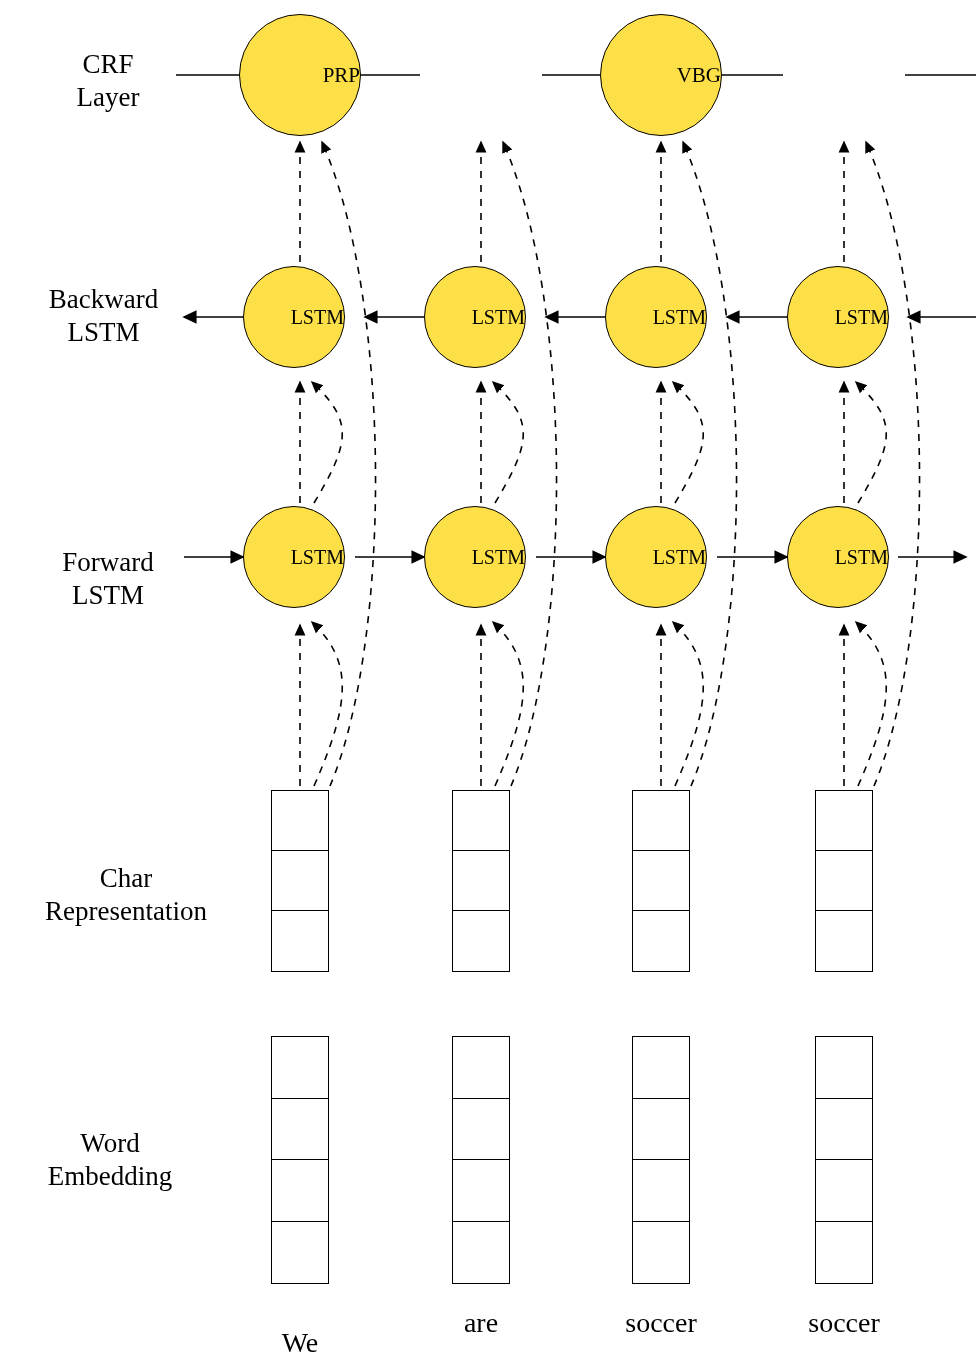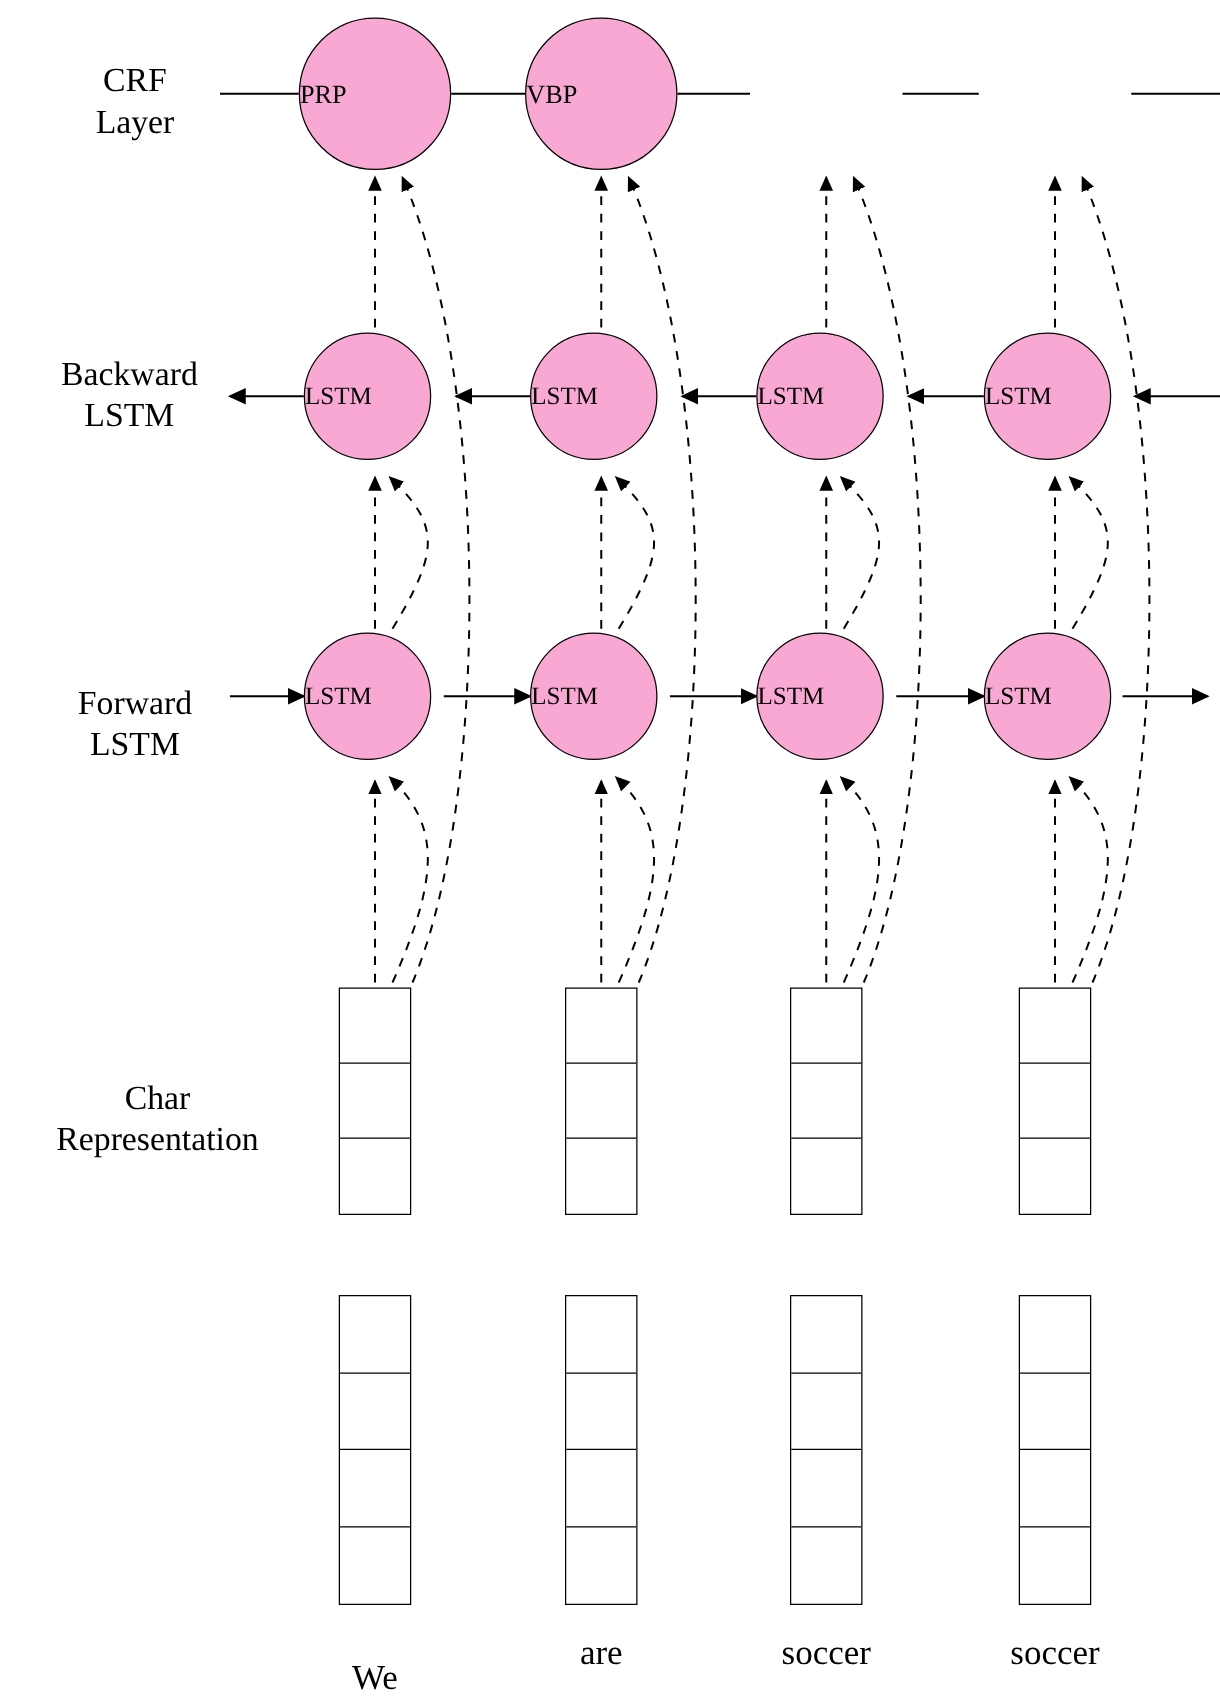--- a/index.html
+++ b/index.html
@@ -1,19 +1,19 @@
 <!DOCTYPE html>
 <html><head>
 <meta charset="utf-8">
 <style>
   html,body{margin:0;padding:0;background:#ffffff;}
   body{width:976px;height:1360px;position:relative;font-family:"Liberation Serif",serif;color:#111;overflow:hidden;}
   #diagram{position:absolute;inset:0;font-family:Liberation Serif, serif;}
   .layer-label{position:absolute;text-align:center;font-size:27px;line-height:1.22;color:#000;white-space:pre-line;}
-  .node{position:absolute;border:1.6px solid #000;border-radius:50%;background:#f9a8d4;display:flex;align-items:center;justify-content:flex-start;font-size:20px;color:#000;box-sizing:border-box;}
+  .node{position:absolute;border:1.6px solid #000;border-radius:50%;background:#fde047;display:flex;align-items:center;justify-content:flex-end;font-size:20px;color:#000;box-sizing:border-box;}
   .node.crf{font-size:21px;}
   .vecbox{position:absolute;border:1.4px solid #000;background:#fff;box-sizing:border-box;}
   .vecbox .cell{border-bottom:1.4px solid #000;box-sizing:border-box;width:100%;}
   .vecbox .cell:last-child{border-bottom:none;}
   .word{position:absolute;text-align:center;font-size:28px;color:#000;}
   svg.wires{position:absolute;inset:0;width:976px;height:1360px;}
 </style>
 </head>
 <body>
 
@@ -83,26 +83,28 @@
   </svg>
 
   <div class="layer-label" style="left:18px;top:48px;width:180px;">CRF
 Layer</div>
   <div class="layer-label" style="left:6px;top:283px;width:195px;">Backward
 LSTM</div>
   <div class="layer-label" style="left:18px;top:546px;width:180px;">Forward
 LSTM</div>
   <div class="layer-label" style="left:16px;top:862px;width:220px;">Char
 Representation</div>
+  <div class="layer-label" style="left:10px;top:1127px;width:200px;">Word
+Embedding</div>
 
   <div class="node crf" style="left:239px;top:14px;width:122px;height:122px;">
       <span>PRP</span>
     </div>
-  <div class="node crf" style="left:420px;top:14px;width:122px;height:122px;">
-      <span>VBP</span>
+  <div class="node crf" style="left:600px;top:14px;width:122px;height:122px;">
+      <span>VBG</span>
     </div>
 
   <div class="node" style="left:243px;top:266px;width:102px;height:102px;">
       <span>LSTM</span>
     </div>
   <div class="node" style="left:424px;top:266px;width:102px;height:102px;">
       <span>LSTM</span>
     </div>
   <div class="node" style="left:605px;top:266px;width:102px;height:102px;">
       <span>LSTM</span>

